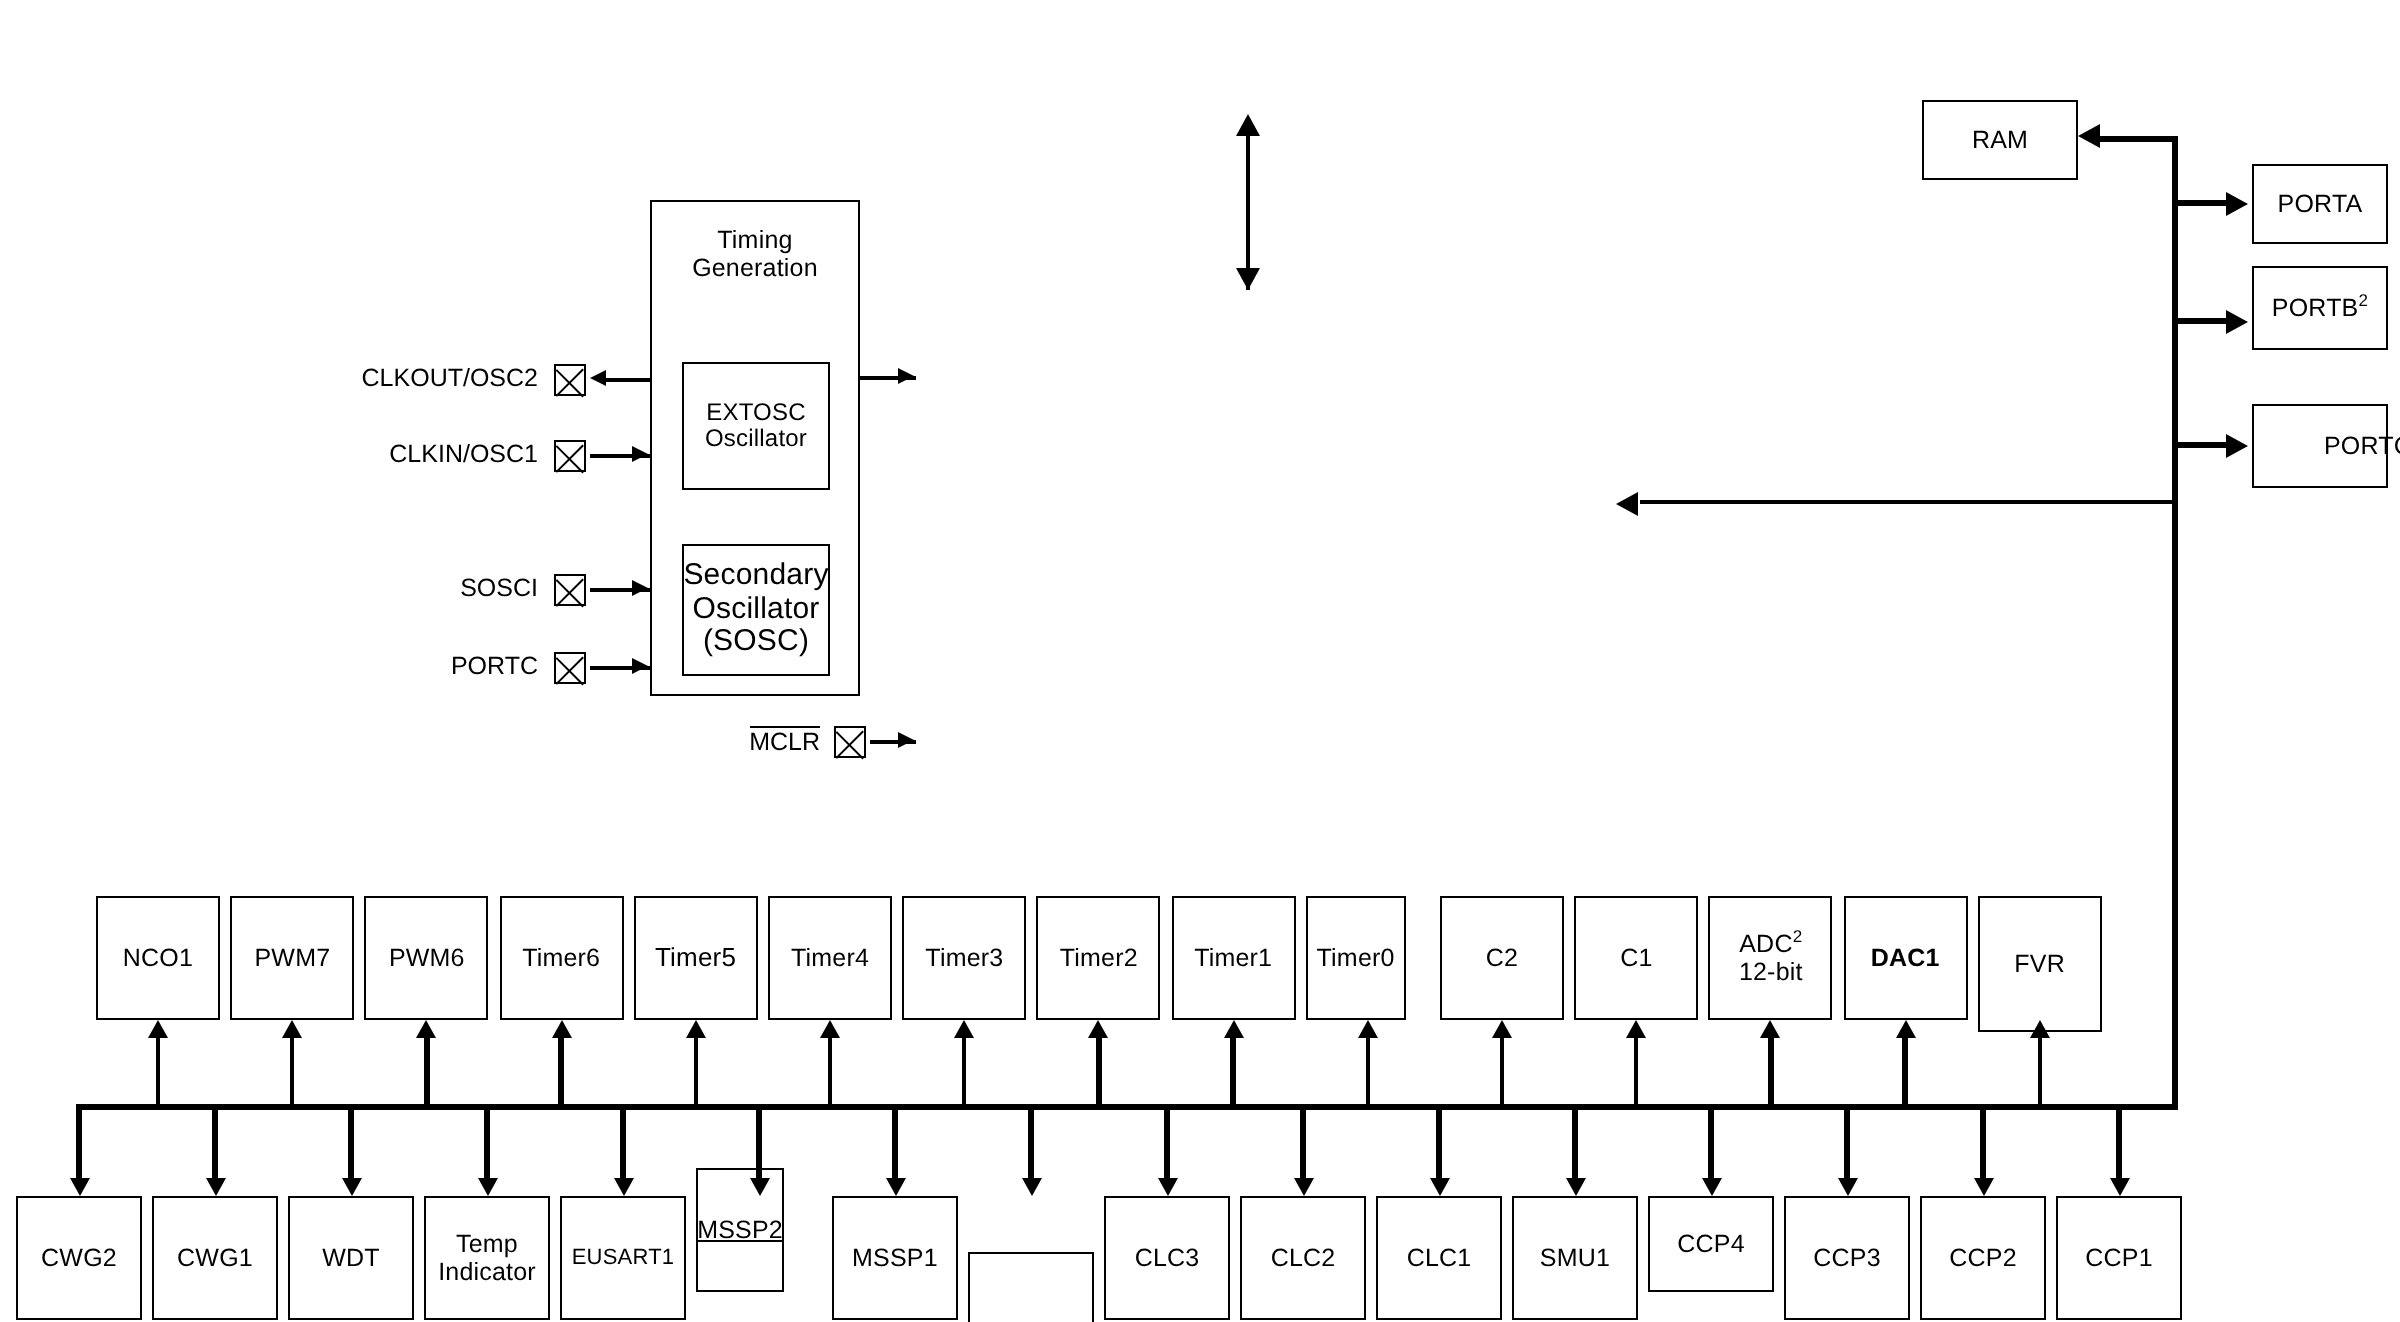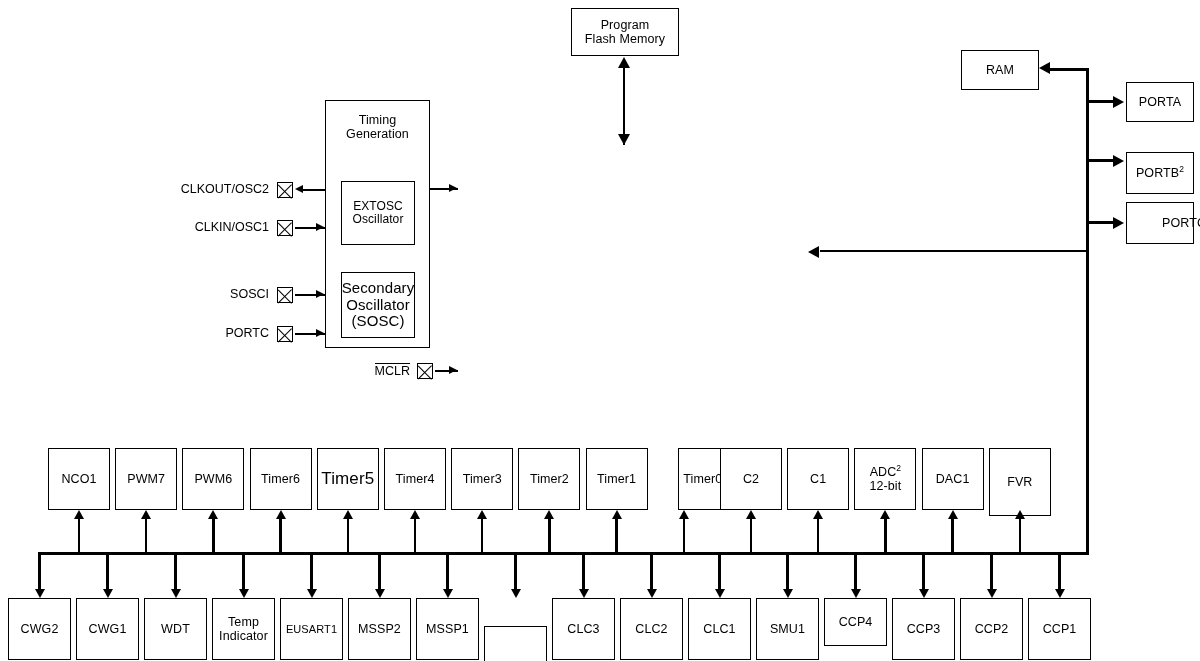--- a/index.html
+++ b/index.html
@@ -98,26 +98,20 @@
   .ah.xs.left  { border-top: 4px solid transparent; border-bottom: 4px solid transparent; border-right: 8px solid #000; }
   .ah.xs.right { border-top: 4px solid transparent; border-bottom: 4px solid transparent; border-left: 8px solid #000; }
 
   .cpu-label { font-size: 14px; }
 </style>
 </head>
 <body>
 
 <div id="diagram">
 
-  <div class="box" style="left:571px; top:8px; width:108px; height:48px;">
-    <span class="lbl">
-      <span>Program</span><br>
-      <span>Flash Memory</span>
-    </span>
-  </div>
 
   <div class="v-line med" style="left:623px; top:66px; height:79px;"></div>
   <div class="ah up" style="left:617.7px; top:57px;"></div>
   <div class="ah down" style="left:617.7px; top:134px;"></div>
 
 
   <div class="box" style="left:961px; top:50px; width:78px; height:40px;">
     <span class="lbl">RAM</span>
   </div>
 
@@ -188,21 +182,21 @@
 
   <div class="h-line med" style="left:820px; top:250px; width:268px;"></div>
   <div class="ah left" style="left:808px; top:245.6px;"></div>
 
   <div class="box" style="left:1126px; top:82px; width:68px; height:40px;">
     <span class="lbl">PORTA</span>
   </div>
   <div class="h-line thick" style="left:1088px; top:100px; width:26px;"></div>
   <div class="ah right" style="left:1113px; top:95.7px;"></div>
 
-  <div class="box" style="left:1126px; top:152px; width:68px; height:42px;">
+  <div class="box" style="left:1126px; top:133px; width:68px; height:42px;">
     <span class="lbl"><span>PORTB</span><sup>2</sup></span>
   </div>
   <div class="h-line thick" style="left:1088px; top:159px; width:26px;"></div>
   <div class="ah right" style="left:1113px; top:154.7px;"></div>
 
   <div class="box" style="left:1126px; top:202px; width:68px; height:42px;padding-left:48px;">
     <span class="lbl">PORTC</span>
   </div>
   <div class="h-line thick" style="left:1088px; top:221px; width:26px;"></div>
   <div class="ah right" style="left:1113px; top:216.7px;"></div>
@@ -224,21 +218,21 @@
         <span class="lbl" style="font-size: 12.5px;"><span>PWM6</span></span>
       </div>
       <div class="v-line med" style="left: 212.2px; top: 519px; height: 33px;"></div>
       <div class="ah sm up" style="left: 208.4px; top: 510px;"></div>
       <div class="box" style="left: 249.6px; top: 448px; width: 62px; height: 62px;">
         <span class="lbl" style="font-size: 12.5px;"><span>Timer6</span></span>
       </div>
       <div class="v-line med" style="left: 279.4px; top: 519px; height: 33px;"></div>
       <div class="ah sm up" style="left: 275.6px; top: 510px;"></div>
       <div class="box" style="left: 316.8px; top: 448px; width: 62px; height: 62px;">
-        <span class="lbl" style="font-size: 17px;"><span>Timer5</span></span>
+        <span class="lbl" style="font-size: 13px;"><span>Timer5</span></span>
       </div>
       <div class="v-line med" style="left: 346.6px; top: 519px; height: 33px;"></div>
       <div class="ah sm up" style="left: 342.8px; top: 510px;"></div>
       <div class="box" style="left: 384px; top: 448px; width: 62px; height: 62px;">
         <span class="lbl" style="font-size: 12.5px;"><span>Timer4</span></span>
       </div>
       <div class="v-line med" style="left: 413.8px; top: 519px; height: 33px;"></div>
       <div class="ah sm up" style="left: 410px; top: 510px;"></div>
       <div class="box" style="left: 451.2px; top: 448px; width: 62px; height: 62px;">
         <span class="lbl" style="font-size: 12.5px;"><span>Timer3</span></span>
@@ -248,42 +242,42 @@
       <div class="box" style="left: 518.4px; top: 448px; width: 62px; height: 62px;">
         <span class="lbl" style="font-size: 12.5px;"><span>Timer2</span></span>
       </div>
       <div class="v-line med" style="left: 548.2px; top: 519px; height: 33px;"></div>
       <div class="ah sm up" style="left: 544.4px; top: 510px;"></div>
       <div class="box" style="left: 585.6px; top: 448px; width: 62px; height: 62px;">
         <span class="lbl" style="font-size: 12.5px;"><span>Timer1</span></span>
       </div>
       <div class="v-line med" style="left: 615.4px; top: 519px; height: 33px;"></div>
       <div class="ah sm up" style="left: 611.6px; top: 510px;"></div>
-      <div class="box" style="left: 652.8px; top: 448px; width: 50px; height: 62px; margin-left: 25px;">
+      <div class="box" style="left: 652.8px; top: 448px; width: 50px; height: 62px;">
         <span class="lbl" style="font-size: 12.5px;"><span>Timer0</span></span>
       </div>
       <div class="v-line med" style="left: 682.6px; top: 519px; height: 33px;"></div>
       <div class="ah sm up" style="left: 678.8px; top: 510px;"></div>
       <div class="box" style="left: 720px; top: 448px; width: 62px; height: 62px;">
         <span class="lbl" style="font-size: 12.5px;"><span>C2</span></span>
       </div>
       <div class="v-line med" style="left: 749.8px; top: 519px; height: 33px;"></div>
       <div class="ah sm up" style="left: 746px; top: 510px;"></div>
       <div class="box" style="left: 787.2px; top: 448px; width: 62px; height: 62px;">
         <span class="lbl" style="font-size: 12.5px;"><span>C1</span></span>
       </div>
       <div class="v-line med" style="left: 817px; top: 519px; height: 33px;"></div>
       <div class="ah sm up" style="left: 813.2px; top: 510px;"></div>
       <div class="box" style="left: 854.4px; top: 448px; width: 62px; height: 62px;">
         <span class="lbl" style="font-size: 12.5px;"><span>ADC</span><sup>2</sup><br><span>12-bit</span></span>
       </div>
       <div class="v-line med" style="left: 884.2px; top: 519px; height: 33px;"></div>
       <div class="ah sm up" style="left: 880.4px; top: 510px;"></div>
       <div class="box" style="left: 921.6px; top: 448px; width: 62px; height: 62px;">
-        <span class="lbl" style="font-size: 12.5px;"><span>DAC1</span></span>
+        <span class="lbl" style="font-size: 12.5px; font-weight: bold;"><span>DAC1</span></span>
       </div>
       <div class="v-line med" style="left: 951.4px; top: 519px; height: 33px;"></div>
       <div class="ah sm up" style="left: 947.6px; top: 510px;"></div>
       <div class="box" style="left: 988.8px; top: 448px; width: 62px; height: 68px;">
         <span class="lbl" style="font-size: 12.5px;"><span>FVR</span></span>
       </div>
       <div class="v-line med" style="left: 1018.6px; top: 519px; height: 33px;"></div>
       <div class="ah sm up" style="left: 1014.8px; top: 510px;"></div>
     </div>
 
@@ -306,21 +300,21 @@
       <div class="box" style="left: 212px; top: 598px; width: 63px; height: 62px;">
         <span class="lbl" style="font-size: 12.5px;"><span>Temp</span><br><span>Indicator</span></span>
       </div>
       <div class="v-line med" style="left: 242.3px; top: 552px; height: 37px;"></div>
       <div class="ah sm down" style="left: 238.5px; top: 589px;"></div>
       <div class="box" style="left: 280px; top: 598px; width: 63px; height: 62px;">
         <span class="lbl" style="font-size: 11px;"><span>EUSART1</span></span>
       </div>
       <div class="v-line med" style="left: 310.3px; top: 552px; height: 37px;"></div>
       <div class="ah sm down" style="left: 306.5px; top: 589px;"></div>
-      <div class="box" style="left: 348px; top: 598px; width: 63px; height: 62px;">
+      <div class="box" style="left: 348px; top: 584px; width: 44px; height: 62px; text-decoration: underline;">
         <span class="lbl" style="font-size: 12.5px;"><span>MSSP2</span></span>
       </div>
       <div class="v-line med" style="left: 378.3px; top: 552px; height: 37px;"></div>
       <div class="ah sm down" style="left: 374.5px; top: 589px;"></div>
       <div class="box" style="left: 416px; top: 598px; width: 63px; height: 62px;">
         <span class="lbl" style="font-size: 12.5px;"><span>MSSP1</span></span>
       </div>
       <div class="v-line med" style="left: 446.3px; top: 552px; height: 37px;"></div>
       <div class="ah sm down" style="left: 442.5px; top: 589px;"></div>
       <div class="box" style="left: 484px; top: 626px; width: 63px; height: 80px; align-items: flex-end;">

